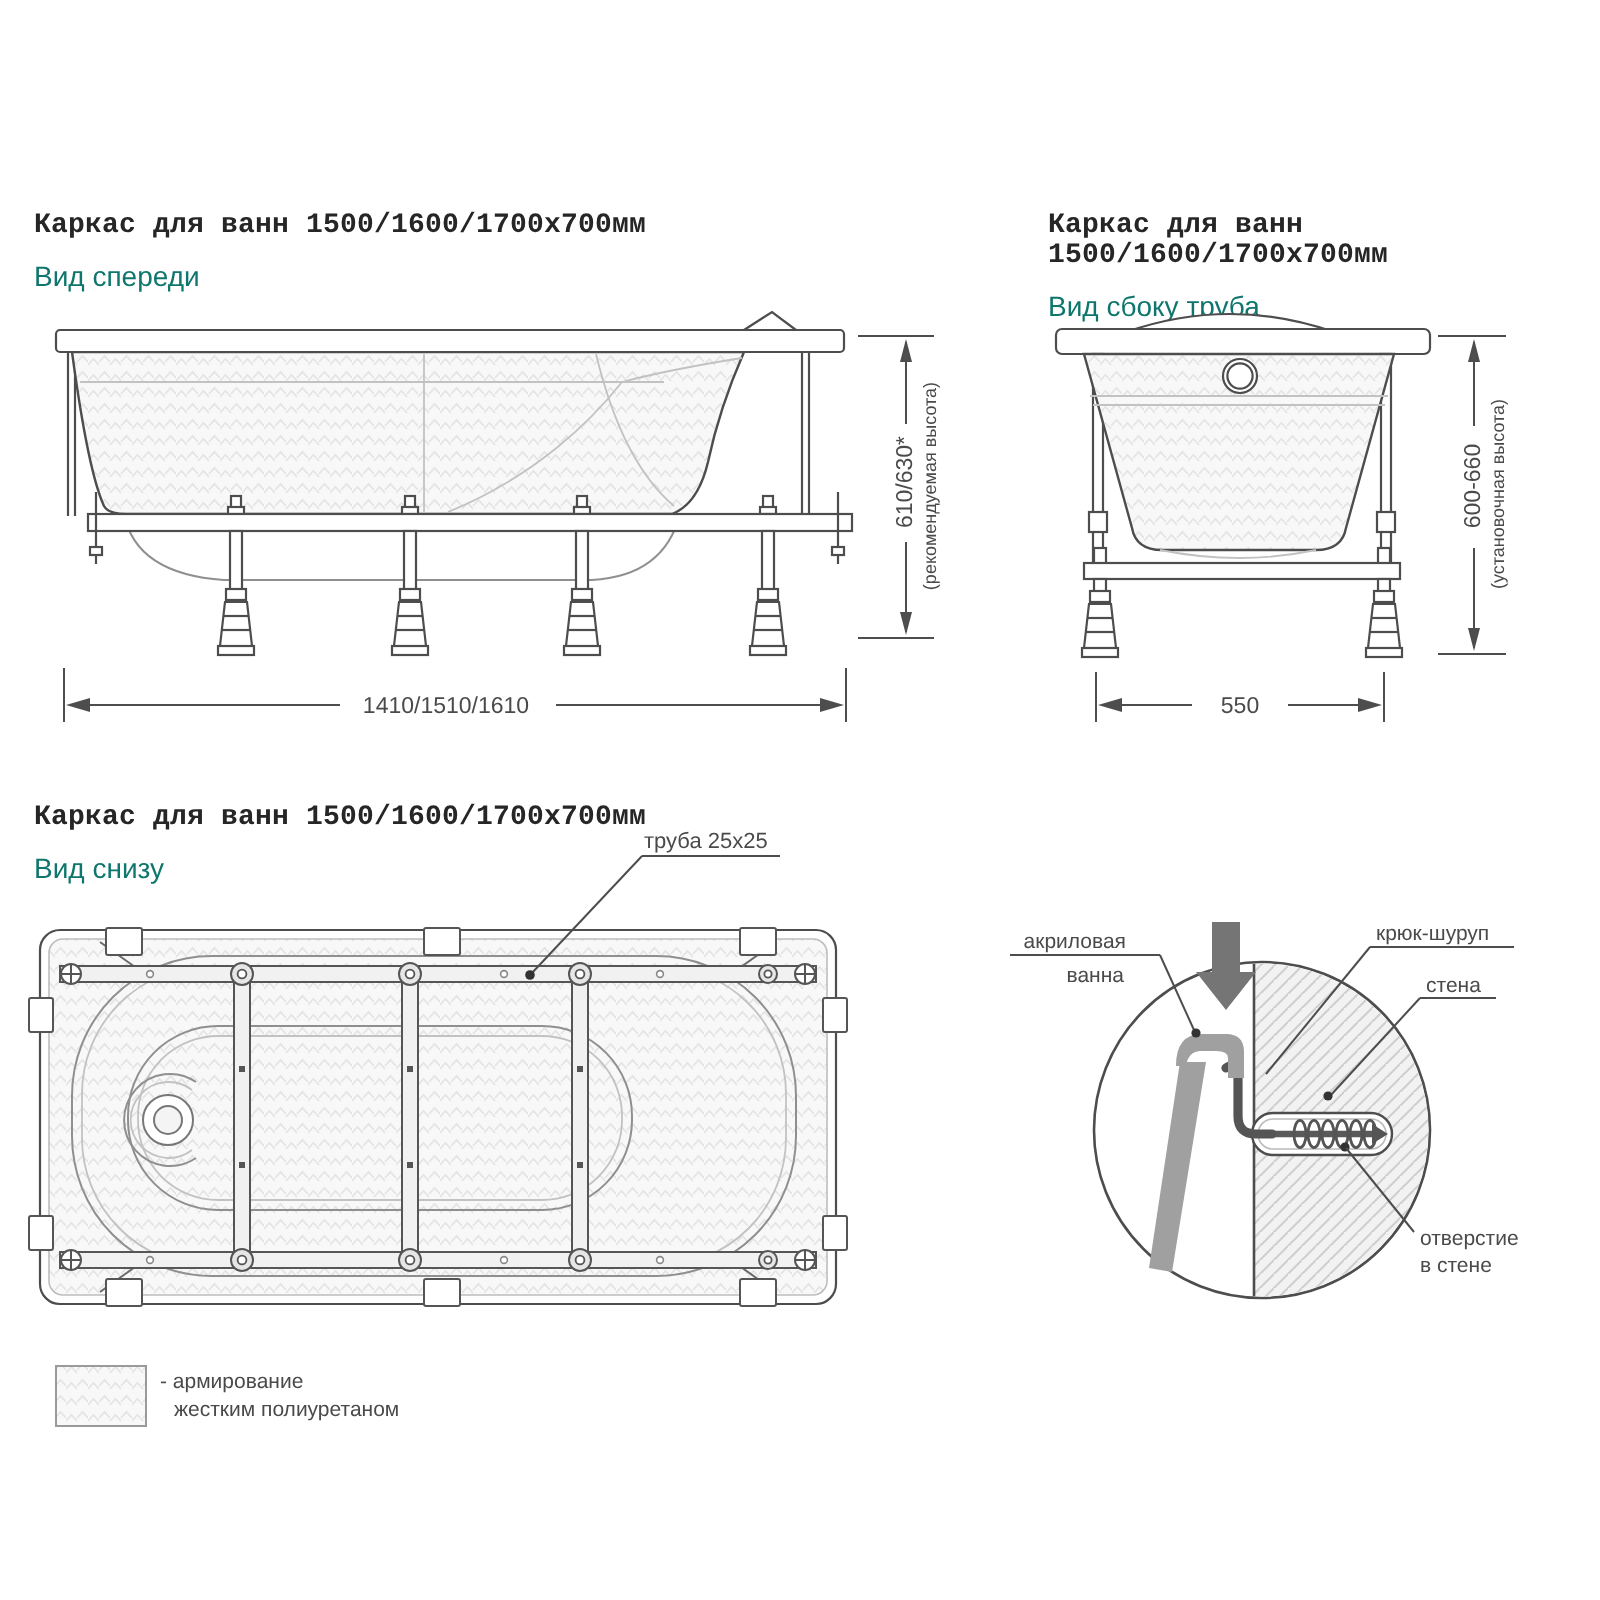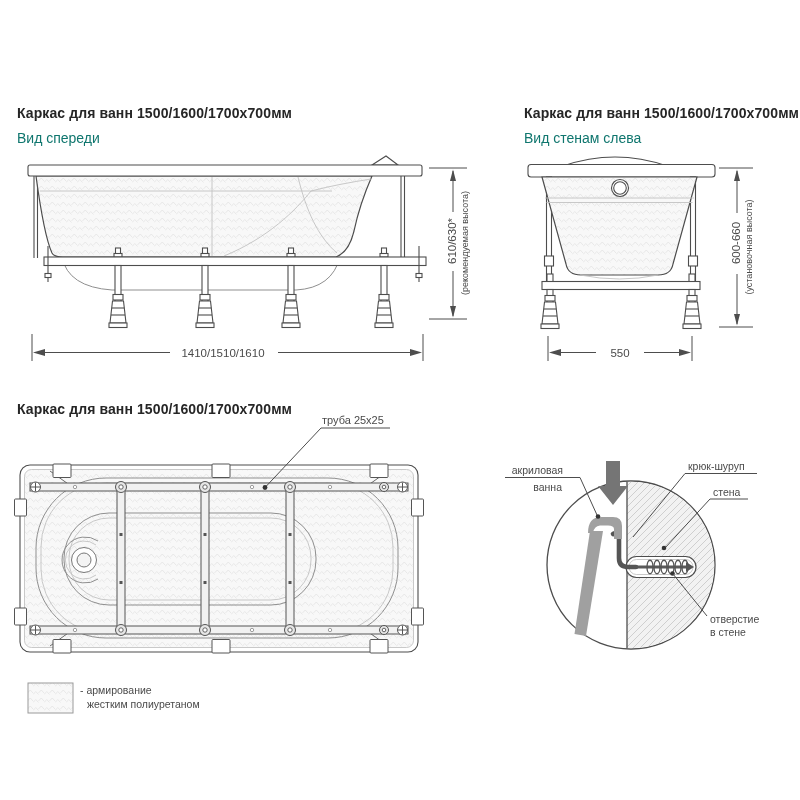--- a/index.html
+++ b/index.html
@@ -1,20 +1,20 @@
 <!DOCTYPE html>
 <html><head>
 <meta charset="utf-8">
 <style>
   html,body{margin:0;padding:0;background:#fff;}
   .page{position:relative;width:800px;height:800px;background:#ffffff;overflow:hidden;
         font-family:"Liberation Sans", sans-serif;}
   .page svg{position:absolute;left:0;top:0;}
   .title-block{position:absolute;line-height:15px;}
-  .title-main{font-size:14px;font-weight:bold;color:#262626;letter-spacing:0.1px;display:block;}
+  .title-main{font-size:14px;font-weight:bold;color:#262626;letter-spacing:0.1px;display:block;font-family:Liberation Mono, monospace;}
   .title-sub{font-size:14px;color:#0f766e;display:block;margin-top:10px;}
   
   .ln{stroke:#4d4d4d;stroke-width:1.1;fill:none;}
   .wf{stroke:#4d4d4d;stroke-width:1.1;fill:#ffffff;}
   .lt{stroke:#c2c2c2;stroke-width:0.9;fill:none;}
   .md{stroke:#8f8f8f;stroke-width:1;fill:none;}
   .dim{stroke:#4d4d4d;stroke-width:1;fill:none;}
   .arr{fill:#4d4d4d;stroke:none;}
   .dot{fill:#333;stroke:none;}
   text{font-family:"Liberation Sans", sans-serif;fill:#4a4a4a;}
@@ -28,24 +28,25 @@
 <body>
 
 <div class="page">
 
   <div class="title-block" style="left:17px;top:106px;">
     <span class="title-main">Каркас для ванн 1500/1600/1700x700мм</span>
     <span class="title-sub">Вид спереди</span>
   </div>
   <div class="title-block" style="left:524px;top:106px;">
     <span class="title-main">Каркас для ванн 1500/1600/1700x700мм</span>
-    <span class="title-sub">Вид стенам слева</span>
+    <span class="title-sub">Вид сбоку труба</span>
   </div>
   <div class="title-block" style="left:17px;top:402px;">
     <span class="title-main">Каркас для ванн 1500/1600/1700x700мм</span>
+    <span class="title-sub">Вид снизу</span>
   </div>
 
   <svg width="800" height="800" viewBox="0 0 800 800">
     <defs>
       <pattern id="pu" width="11" height="8" patternUnits="userSpaceOnUse">
         <rect width="11" height="8" fill="#f8f8f8"></rect>
         <path d="M0,6.5 L2.75,3.5 L5.5,6.5 M5.5,5 L8.25,2 L11,5" stroke="#e3e3e3" stroke-width="0.8" fill="none"></path>
       </pattern>
       <pattern id="wall" width="7" height="7" patternUnits="userSpaceOnUse">
         <rect width="7" height="7" fill="#f2f2f2"></rect>

